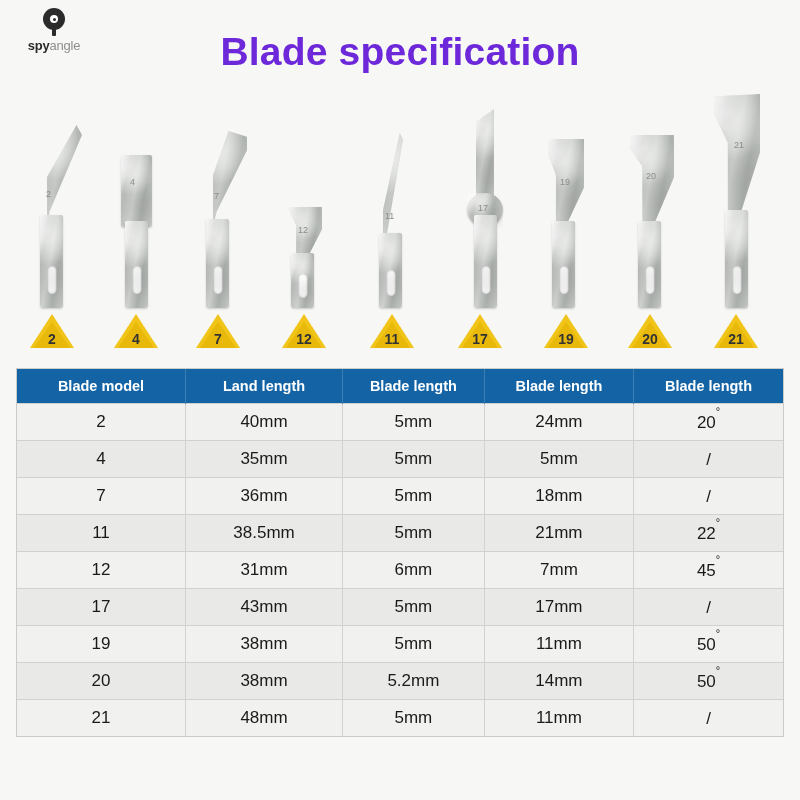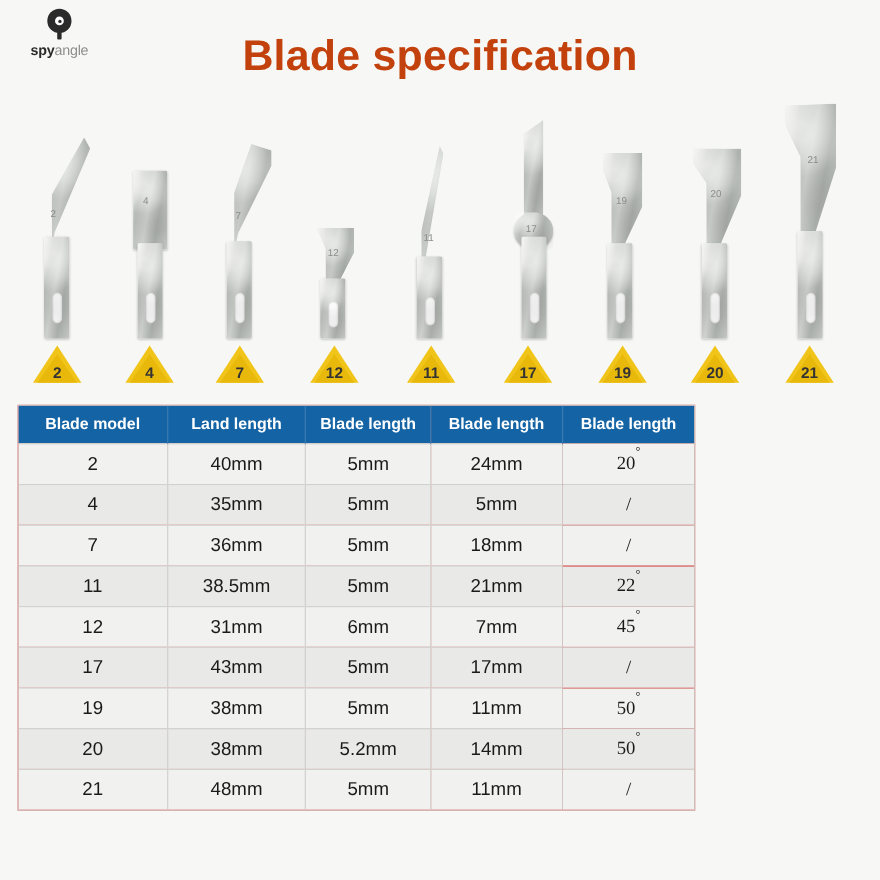--- a/index.html
+++ b/index.html
@@ -78,21 +78,21 @@
 
   
   .title {
     position: absolute;
     left: 0;
     right: 0;
     top: 30px;
     text-align: center;
     font-size: 39px;
     font-weight: bold;
-    color: #c2410c;
+    color: #6d28d9;
     letter-spacing: 0.2px;
   }
 
   
   .blades {
     position: absolute;
     left: 0;
     top: 88px;
     width: 800px;
     height: 260px;
@@ -190,23 +190,23 @@
     font-size: 14px;
     font-weight: bold;
     color: #333;
   }
 
   
   .table-wrap {
     position: absolute;
     left: 16px;
     top: 368px;
-    width: 616px;
+    width: 768px;
     border: 1px solid #c9ccc9;
-    background: #ef4444;
+    background: #4d7c0f;
   }
   table {
     width: 100%;
     border-collapse: collapse;
     table-layout: fixed;
   }
   thead th {
     background: #1464a5;
     color: #ffffff;
     font-size: 14.5px;
@@ -220,21 +220,21 @@
     height: 37px;
     font-size: 17px;
     color: #1a1a1a;
     text-align: center;
     border-top: 1px solid #cfd2cf;
     border-right: 1px solid #cfd2cf;
     background: #f1f2f0;
   }
   tbody td:last-child { border-right: none; }
   tbody tr:nth-child(even) td { background: #e9eae7; }
-  .deg { position: relative; font-family: Liberation Serif, serif; }
+  .deg { position: relative; }
   .deg sup { font-size: 11px; top: -0.55em; position: relative; }
 </style>
 </head>
 <body>
 
 <div class="logo">
   <div class="logo-mark">
     <div class="head"></div>
     <div class="eye"></div>
     <div class="pupil"></div>

